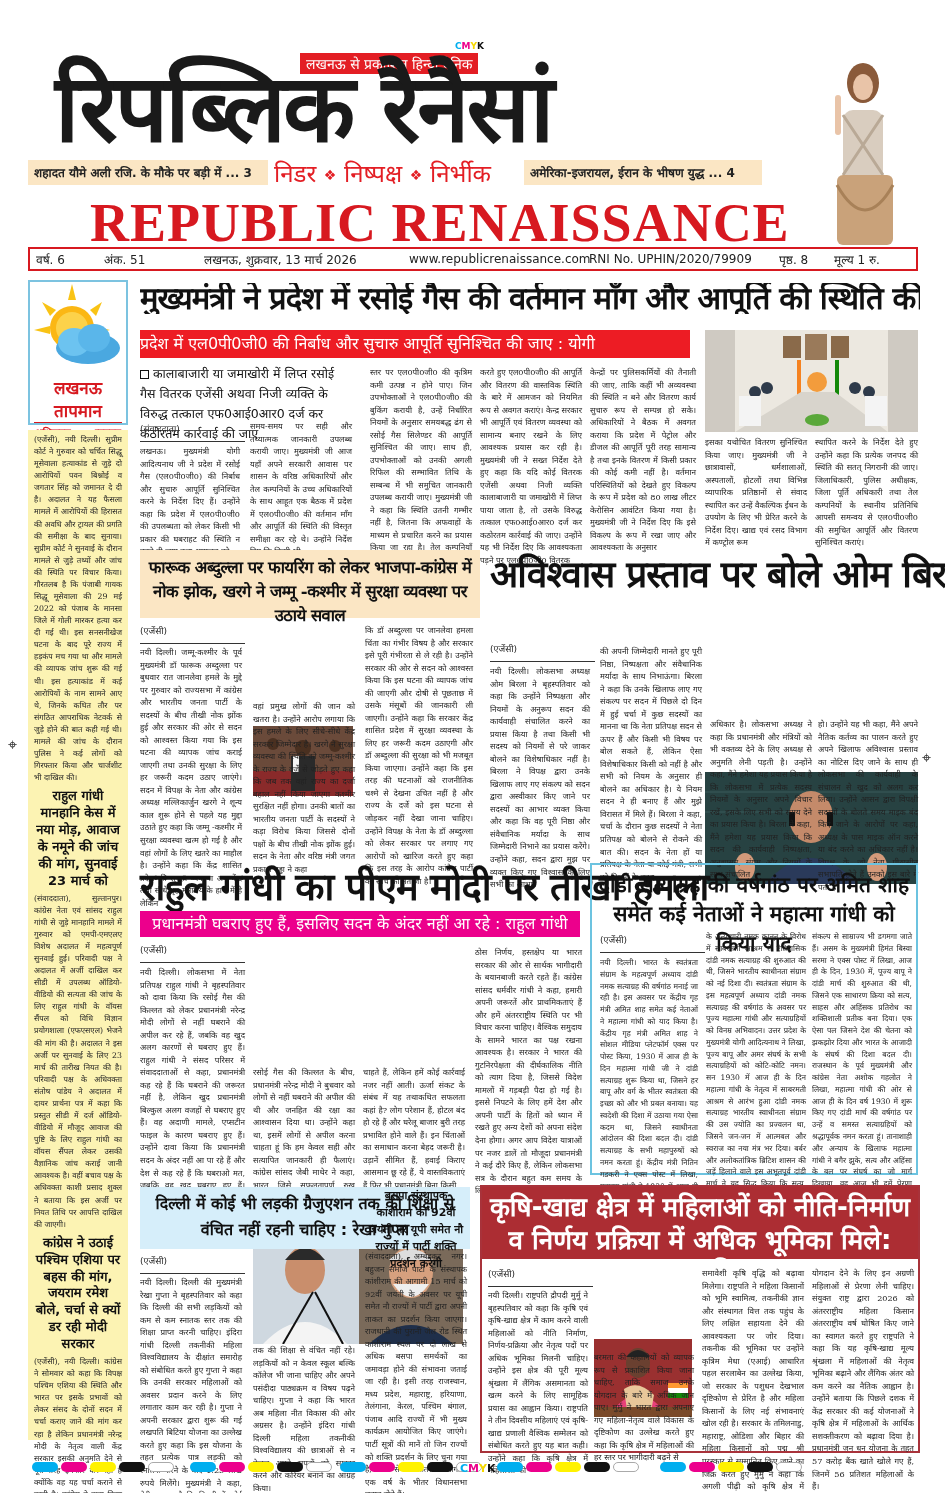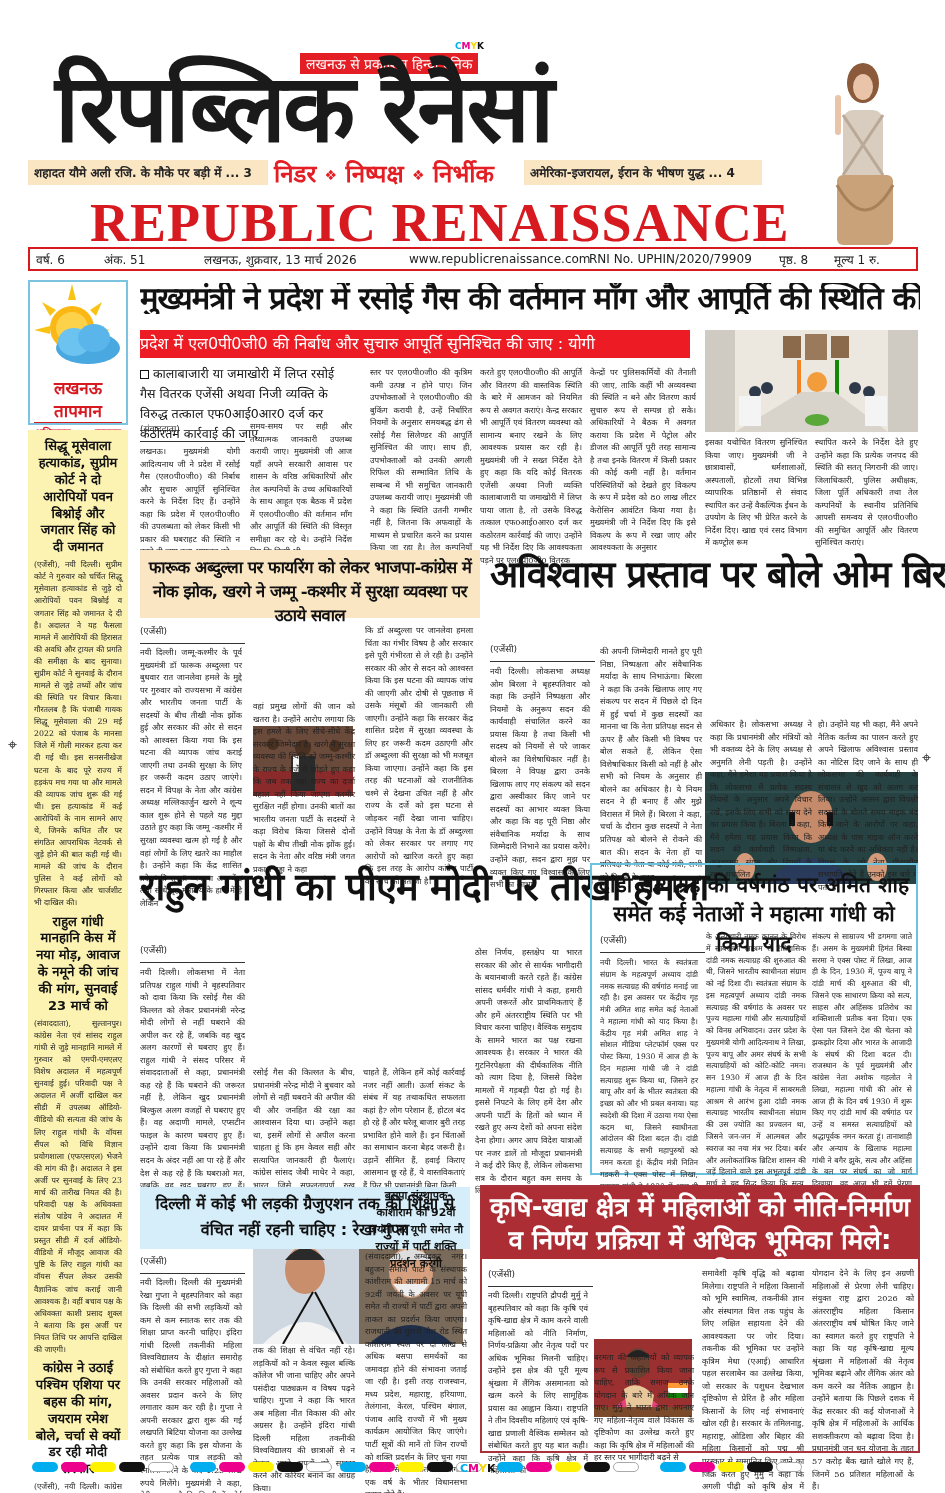--- a/index.html
+++ b/index.html
@@ -4,21 +4,21 @@
 <style>
 *{box-sizing:border-box;margin:0;padding:0}
 html,body{width:945px;height:1493px;background:#fff;overflow:hidden}
 body{position:relative;font-family:"DejaVu Sans","Liberation Sans",sans-serif;color:#111}
 .abs{position:absolute}
 .cmyk{font-size:9px;font-weight:bold;letter-spacing:0}
 .cmyk .c{color:#00aeef}.cmyk .m{color:#ec008c}.cmyk .y{color:#f5d800}.cmyk .k{color:#111}
 .tagline{background:#e31e24;color:#fff;font-size:14px;padding:1px 6px;white-space:nowrap}
 .masthead{font-size:94px;font-weight:900;line-height:1;letter-spacing:-3px;color:#1a1a1a;white-space:nowrap}
 .teaser{background:#fbe6c4;font-size:12px;padding:4px 6px;white-space:nowrap;font-weight:bold;color:#222}
-.motto{color:#e31e24;font-size:24px;font-weight:bold;white-space:nowrap}
+.motto{color:#e31e24;font-size:24px;font-weight:normal;white-space:nowrap}
 .motto .dia{font-size:14px;vertical-align:middle}
 .eng{color:#d71920;font-family:"Liberation Serif","DejaVu Serif",serif;font-weight:bold;font-size:54px;letter-spacing:1px;white-space:nowrap;line-height:1}
 .infobar{border:2px solid #d71920;height:24px;display:flex;align-items:center;font-size:12px;color:#222;padding:0 6px;white-space:nowrap}
 .infobar span{display:inline-block}
 .weather{border:2px solid #7cc3e0;background:#fff}
 .weather-title{color:#d71920;font-size:17px;font-weight:bold;text-align:center;border-bottom:1px solid #d71920;margin:0 4px}
 .wt-row{display:flex;justify-content:space-between;padding:0 5px;font-size:10px}
 .wt-lbl{color:#d71920;font-weight:bold}
 .yellow-col{background:#fcf3b3;padding:4px 6px}
 .yc-head{font-weight:bold;font-size:13px;line-height:1.3;text-align:center;margin:4px 0 3px}
@@ -107,21 +107,20 @@
     <span class="wt-lbl">न्यूनतम</span>
   </div>
   <div class="wt-row" style="margin-top:3px">
     <span>33 डिग्री से.</span>
     <span>19 डिग्री से.</span>
   </div>
 </div>
 
 <div class="abs yellow-col" style="left:28px;top:430px;width:100px;height:1010px">
   <div>
-    <div class="yc-head">सिद्धू मूसेवाला हत्याकांड, सुप्रीम कोर्ट ने दो आरोपियों पवन बिश्नोई और जगतार सिंह को दी जमानत</div>
     <div class="body-text" style="font-size:7.8px">(एजेंसी), नयी दिल्ली। सुप्रीम कोर्ट ने गुरुवार को चर्चित सिद्धू मूसेवाला हत्याकांड से जुड़े दो आरोपियों पवन बिश्नोई व जगतार सिंह को जमानत दे दी है। अदालत ने यह फैसला मामले में आरोपियों की हिरासत की अवधि और ट्रायल की प्रगति की समीक्षा के बाद सुनाया। सुप्रीम कोर्ट ने सुनवाई के दौरान मामले से जुड़े तथ्यों और जांच की स्थिति पर विचार किया। गौरतलब है कि पंजाबी गायक सिद्धू मूसेवाला की 29 मई 2022 को पंजाब के मानसा जिले में गोली मारकर हत्या कर दी गई थी। इस सनसनीखेज घटना के बाद पूरे राज्य में हड़कंप मच गया था और मामले की व्यापक जांच शुरू की गई थी। इस हत्याकांड में कई आरोपियों के नाम सामने आए थे, जिनके कथित तौर पर संगठित आपराधिक नेटवर्क से जुड़े होने की बात कही गई थी। मामले की जांच के दौरान पुलिस ने कई लोगों को गिरफ्तार किया और चार्जशीट भी दाखिल की।</div>
   </div>
   <div>
     <div class="yc-head">राहुल गांधी मानहानि केस में नया मोड़, आवाज के नमूने की जांच की मांग, सुनवाई 23 मार्च को</div>
     <div class="body-text" style="font-size:7.8px">(संवाददाता), सुल्तानपुर। कांग्रेस नेता एवं सांसद राहुल गांधी से जुड़े मानहानि मामले में गुरुवार को एमपी-एमएलए विशेष अदालत में महत्वपूर्ण सुनवाई हुई। परिवादी पक्ष ने अदालत में अर्जी दाखिल कर सीडी में उपलब्ध ऑडियो-वीडियो की सत्यता की जांच के लिए राहुल गांधी के वॉयस सैंपल को विधि विज्ञान प्रयोगशाला (एफएसएल) भेजने की मांग की है। अदालत ने इस अर्जी पर सुनवाई के लिए 23 मार्च की तारीख नियत की है। परिवादी पक्ष के अधिवक्ता संतोष पांडेय ने अदालत में दायर प्रार्थना पत्र में कहा कि प्रस्तुत सीडी में दर्ज ऑडियो-वीडियो में मौजूद आवाज की पुष्टि के लिए राहुल गांधी का वॉयस सैंपल लेकर उसकी वैज्ञानिक जांच कराई जानी आवश्यक है। वहीं बचाव पक्ष के अधिवक्ता काशी प्रसाद शुक्ल ने बताया कि इस अर्जी पर नियत तिथि पर आपत्ति दाखिल की जाएगी।</div>
   </div>
   <div>
     <div class="yc-head">कांग्रेस ने उठाई पश्चिम एशिया पर बहस की मांग, जयराम रमेश बोले, चर्चा से क्यों डर रही मोदी सरकार</div>
     <div class="body-text" style="font-size:7.8px">(एजेंसी), नयी दिल्ली। कांग्रेस ने सोमवार को कहा कि विपक्ष पश्चिम एशिया की स्थिति और भारत पर इसके प्रभावों को लेकर संसद के दोनों सदन में चर्चा कराए जाने की मांग कर रहा है लेकिन प्रधानमंत्री नरेन्द्र मोदी के नेतृत्व वाली केंद्र सरकार इसकी अनुमति देने से पूरी तरह इनकार कर रही है क्योंकि वह यह चर्चा कराने से डरती है। कांग्रेस ने दावा किया कि सरकार की विदेश नीति का सच पहले ही उजागर हो चुका है। विपक्षी दल पश्चिम एशिया संकट पर चर्चा की मांग कर रहे हैं। हालांकि विदेश मंत्री एस जयशंकर ने संसद के दोनों सदनों में सोमवार को वक्तव्य दिए थे। रमेश ने कहा, इसकी विदेश नीति पहले ही बुरी तरह उजागर हो चुकी है। कांग्रेस महासचिव जयराम रमेश ने सोशल मीडिया मंच एक्स पर लिखा, विपक्ष पश्चिम एशिया की स्थिति और उसके भारत पर पड़ने वाले प्रभावों पर संसद के दोनों सदन में चर्चा की मांग कर रहा है।</div>
   </div>
@@ -211,20 +210,21 @@
     <ellipse cx="40" cy="95" rx="10" ry="14" fill="#d49a7a"></ellipse>
         <ellipse cx="172" cy="95" rx="10" ry="14" fill="#d49a7a"></ellipse>
   </svg>
 </div>
 <div class="abs body-text" style="left:710px;top:718px;width:102px">अधिकार है। लोकसभा अध्यक्ष ने कहा कि प्रधानमंत्री और मंत्रियों को भी वक्तव्य देने के लिए अध्यक्ष से अनुमति लेनी पड़ती है। उन्होंने कहा, मैंने हमेशा यह प्रयास किया है कि लोकसभा में प्रत्येक सदस्य नियमों के अनुसार अपने विचार रखें, इसके लिए सभी को समय देने का प्रयास किया है। बिरला ने कहा, मैंने हमेशा यह प्रयास किया कि सदन की कार्यवाही निष्पक्षता, अनुशासन, संयम और नियमों के साथ संचालित</div>
 <div class="abs body-text" style="left:818px;top:718px;width:100px">हो। उन्होंने यह भी कहा, मैंने अपने नैतिक कर्तव्य का पालन करते हुए अपने खिलाफ अविश्वास प्रस्ताव का नोटिस दिए जाने के साथ ही लोकसभा की कार्यवाही के संचालन से खुद को अलग कर लिया। उन्होंने आसन द्वारा विपक्षी सदस्यों के बोलते समय माइक बंद किए जाने के आरोपों पर कहा, अध्यक्ष के पास माइक ऑन करने या बंद करने का अधिकार नहीं है। विपक्ष के जो नेता पीठासीन सभापति होते हैं उनको इस बारे में पता है।</div>
 </div>
 
 <div>
 <div class="abs hl-black" style="left:140px;top:868px;font-size:38px">राहुल गांधी का पीएम मोदी पर तीखा हमला</div>
+<div class="abs bar-pink" style="left:140px;top:911px;width:440px">प्रधानमंत्री घबराए हुए हैं, इसलिए सदन के अंदर नहीं आ रहे : राहुल गांधी</div>
 <div class="abs" style="left:140px;top:943px;width:100px">
       <div class="byline">(एजेंसी)</div>
     </div>
 <div class="abs body-text" style="left:140px;top:966px;width:105px">नयी दिल्ली। लोकसभा में नेता प्रतिपक्ष राहुल गांधी ने बृहस्पतिवार को दावा किया कि रसोई गैस की किल्लत को लेकर प्रधानमंत्री नरेन्द्र मोदी लोगों से नहीं घबराने की अपील कर रहे हैं, जबकि वह खुद अलग कारणों से घबराए हुए हैं। राहुल गांधी ने संसद परिसर में संवाददाताओं से कहा, प्रधानमंत्री कह रहे हैं कि घबराने की जरूरत नहीं है, लेकिन खुद प्रधानमंत्री बिल्कुल अलग वजहों से घबराए हुए हैं। वह अदाणी मामले, एप्सटीन फाइल के कारण घबराए हुए हैं। उन्होंने दावा किया कि प्रधानमंत्री सदन के अंदर नहीं आ पा रहे हैं और देश से कह रहे हैं कि घबराओ मत, जबकि वह खुद घबराए हुए हैं। पश्चिम एशिया में संघर्ष के कारण</div>
 <div class="abs photo" style="left:253px;top:946px;width:210px;height:114px;background:#ddd">
   <svg width="210" height="114" viewBox="0 0 210 114">
     <rect width="106" height="114" fill="#cfd8e0"></rect>
         <rect x="106" width="104" height="114" fill="#7a6a5a"></rect>
     <ellipse cx="52" cy="40" rx="20" ry="24" fill="#c98e6c"></ellipse>
         <path d="M32 30 Q52 6 72 30" fill="#2a2a2a"></path>

